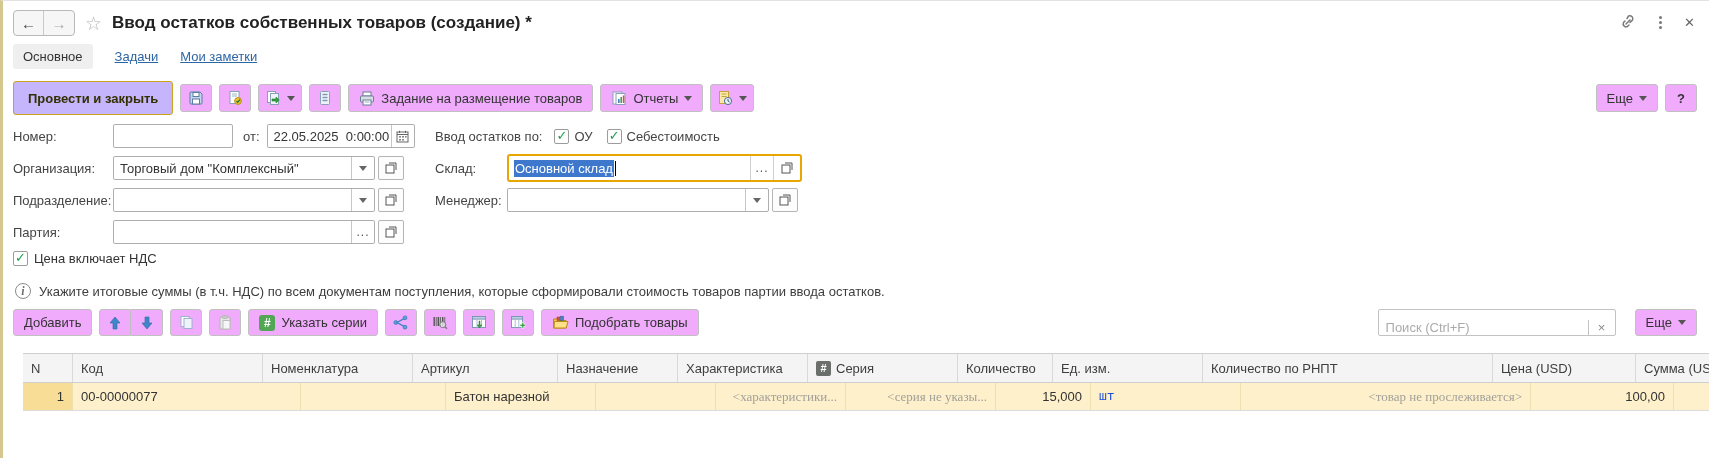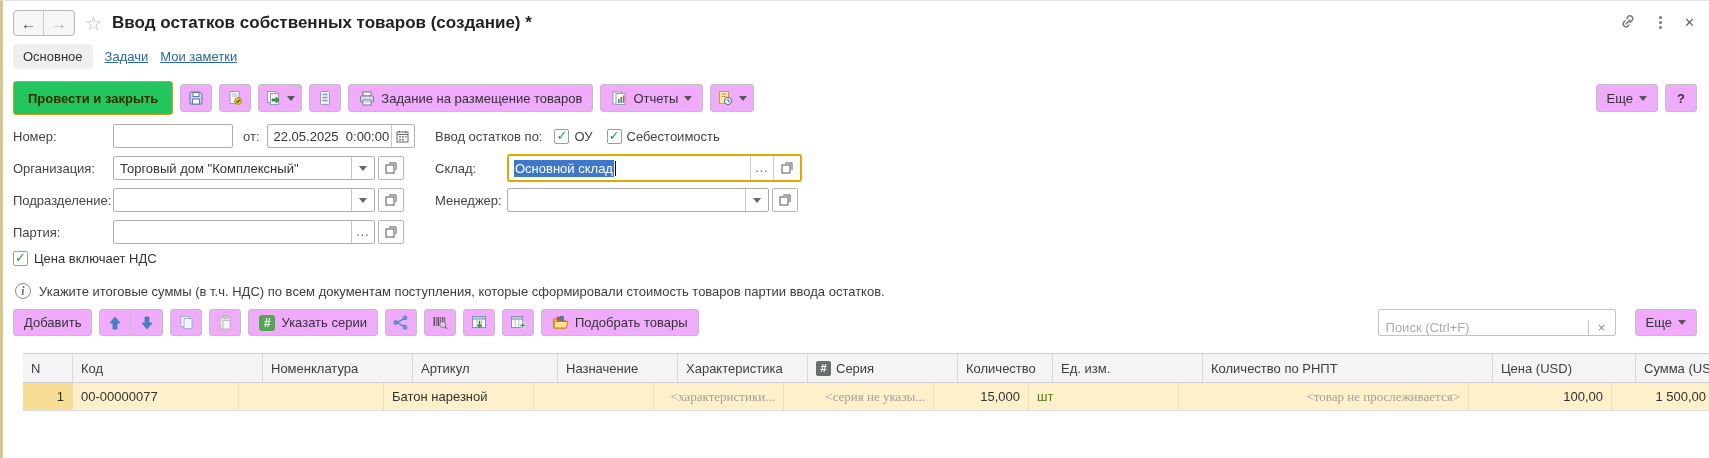--- a/index.html
+++ b/index.html
@@ -18,29 +18,29 @@
   .nav-btn.back { color:#444; border-right:1px solid #c9c9c9; }
   .nav-btn.fwd { color:#a9a9a9; }
   .star { font-size:19px; color:#b5b5b5; line-height:1; }
   .page-title { font-size:17px; font-weight:bold; color:#222; }
   .win-ctrl { position:absolute; top:12px; right:14px; display:flex; align-items:center; gap:22px; color:#777; }
   .kebab { display:inline-flex; flex-direction:column; gap:2px; }
   .kebab i { width:3px; height:3px; background:#777; border-radius:50%; }
   .close-x { font-size:13px; color:#666; }
 
   
-  .tabs { display:flex; align-items:center; gap:12px; padding:4px 12px 8px 10px; }
+  .tabs { display:flex; align-items:center; gap:22px; padding:4px 12px 8px 10px; }
   .tab-active { background:#efefef; border-radius:3px; padding:5px 10px; color:#333; }
   .tab-link { color:#2d66a5; text-decoration:underline; cursor:pointer; }
 
   
   .cmdbar { display:flex; align-items:center; gap:7px; padding:4px 12px 6px 10px; }
   .btn { display:inline-flex; align-items:center; gap:6px; height:28px; padding:0 10px;
          background:#f0abfc; border:1px solid #c0c0c0; border-radius:3px; cursor:pointer; white-space:nowrap; }
-  .btn-primary { background:#22c55e; border-color:#cda416; font-weight:bold; color:#332f00; padding:16px 14px; }
+  .btn-primary { background:#c4b5fd; border-color:#cda416; font-weight:bold; color:#332f00; padding:16px 14px; }
   .btn-icon { padding:0 6px; min-width:32px; justify-content:center; }
   .caret { width:0; height:0; border-left:4px solid transparent; border-right:4px solid transparent; border-top:5px solid #555; display:inline-block; }
   .spacer { flex:1; }
   .qmark { font-weight:bold; color:#333; }
 
   
   .form { position:relative; padding:2px 0 0 10px; height:148px; }
   .fcol-left { position:absolute; left:10px; top:2px; }
   .fcol-right { position:absolute; left:432px; top:2px; }
   .frow { display:flex; align-items:center; height:26px; margin-bottom:6px; }
@@ -89,21 +89,21 @@
   .trow { display:flex; }
   .thead { background:#f4f4f4; border-top:1px solid #cfcfcf; border-bottom:1px solid #cfcfcf; height:30px; }
   .th { display:flex; align-items:center; gap:5px; padding:0 8px; border-right:1px solid #d9d9d9; color:#3e3e3e; overflow:hidden; white-space:nowrap; flex:none; }
   .hash-badge-dark { width:15px; height:15px; border-radius:2px; background:#6b6f6b; color:#fff; font-weight:bold; font-size:11px;
                 display:flex; align-items:center; justify-content:center; flex:none; }
   .tdata { height:28px; border-bottom:1px solid #dcdcdc; }
   .td { display:flex; align-items:center; padding:0 8px; background:#fdf0cb; border-right:1px solid #ecdfb0; overflow:hidden; white-space:nowrap; flex:none; }
   .td.first { background:#f8dd96; }
   .td.num { justify-content:flex-end; }
   .td.ph { color:#a3a09a; justify-content:flex-end;font-family:Liberation Serif, serif; }
-  .td.unit { color:#4d7c0f; }
+  .td.unit { color:#1d4ed8;font-family:Liberation Mono, monospace; }
 
   svg { display:block; flex:none; }
 </style>
 </head>
 <body>
 
 <div class="win-header">
   <div class="nav-group">
     <div class="nav-btn back">
         <span>←</span>
@@ -499,21 +499,21 @@
     <div class="th" style="width:143px">
         <span>Цена (USD)</span>
       </div>
     <div class="th" style="width:102px; border-right:none">
         <span>Сумма (USD)</span>
       </div>
   </div>
 
   <div class="trow tdata">
     <div class="td first num" style="width:50px">1</div>
-    <div class="td" style="width:166px">00-00000077</div>
+    <div class="td" style="width:228px">00-00000077</div>
     <div class="td" style="width:145px"></div>
     <div class="td" style="width:150px">Батон нарезной</div>
     <div class="td" style="width:120px"></div>
     <div class="td ph" style="width:130px">&lt;характеристики...</div>
     <div class="td ph" style="width:150px">&lt;серия не указы...</div>
     <div class="td num" style="width:95px">15,000</div>
     <div class="td unit" style="width:150px">шт</div>
     <div class="td ph" style="width:290px">&lt;товар не прослеживается&gt;</div>
     <div class="td num" style="width:143px">100,00</div>
     <div class="td num" style="width:102px; border-right:none">1 500,00</div>

